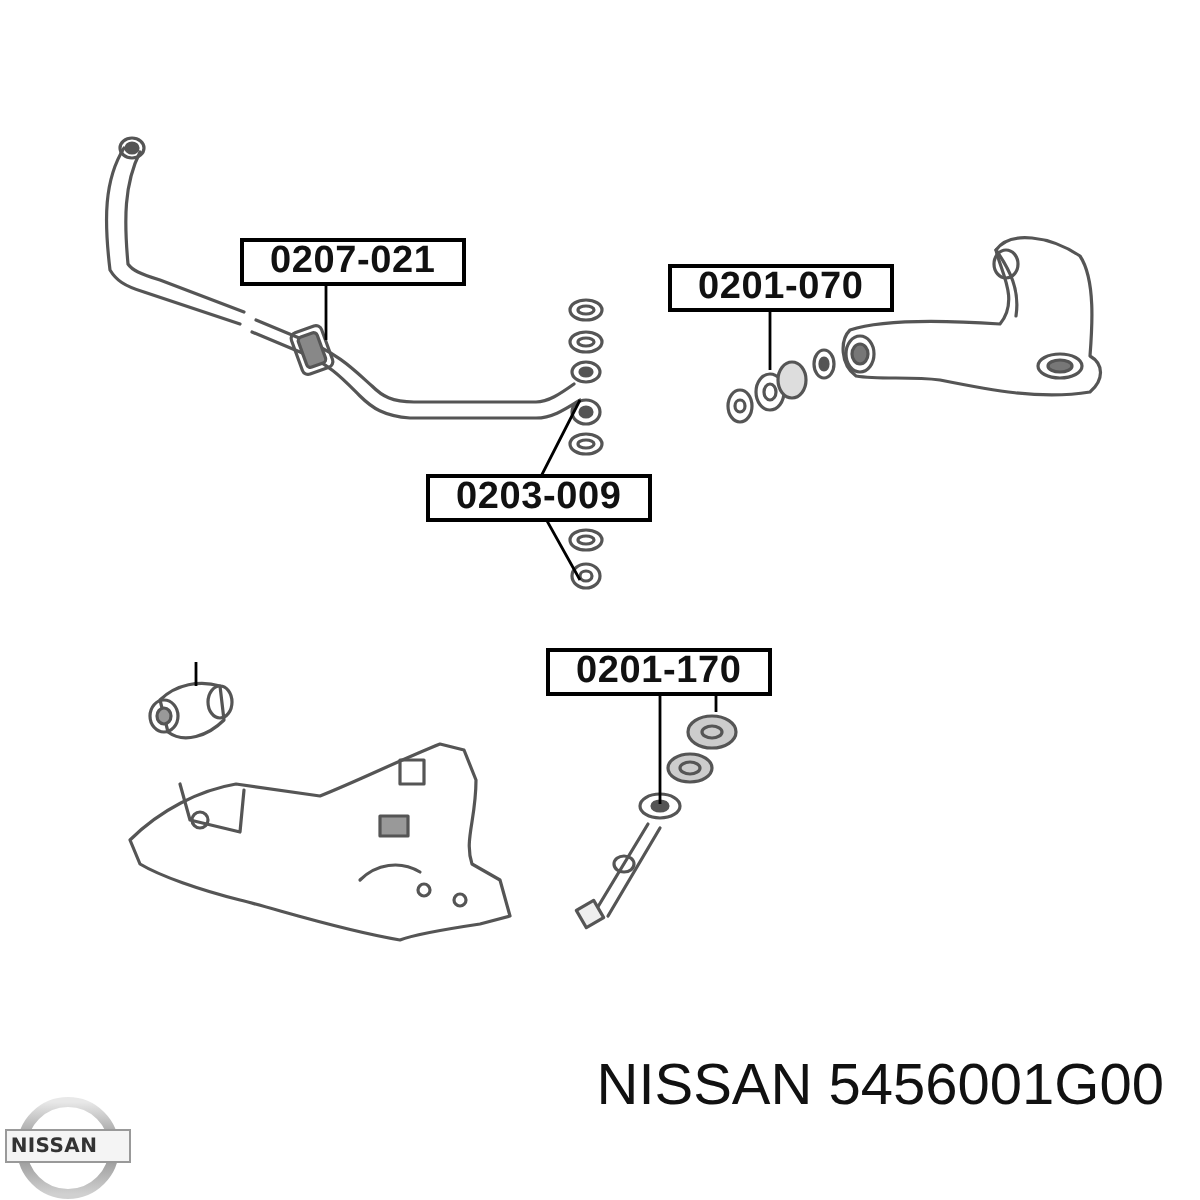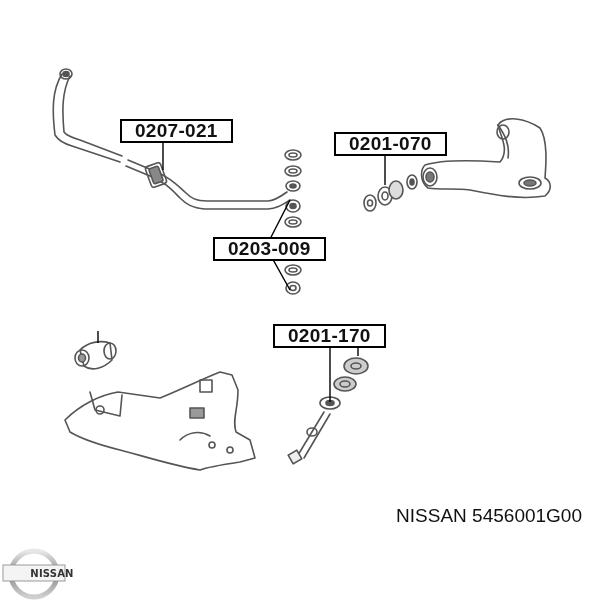--- a/index.html
+++ b/index.html
@@ -15,42 +15,41 @@
       font-size: 19px;
       line-height: 20px;
       padding: 0 13px;
       color: #111;
       letter-spacing: 0.3px;
       white-space: nowrap;
     }
     .caption {
       position: absolute;
       right: 18px;
-      top: 505px;
+      top: 527px;
       font-family: "Liberation Sans", sans-serif;
-      font-size: 19px;
+      font-size: 29px;
       color: #111;
       white-space: nowrap;
     }
     .logo {
       position: absolute;
       left: 2px; top: 548px;
       width: 64px; height: 52px;
     }
     .logo-text {
       position: absolute;
       left: 4px; top: 568px;
       width: 46px;
       text-align: center;
       font-family: "DejaVu Sans", sans-serif;
       font-weight: bold;
       font-size: 10px;
       color: #333;
       letter-spacing: 0.2px;
-      padding-left: 25px;
     }
   </style>
 </head>
 <body>
 
 <div id="stage">
 
   <svg class="drawing" width="600" height="600" viewBox="0 0 600 600">
     <g fill="none" stroke="#555" stroke-width="1.6" stroke-linecap="round" stroke-linejoin="round">
 

